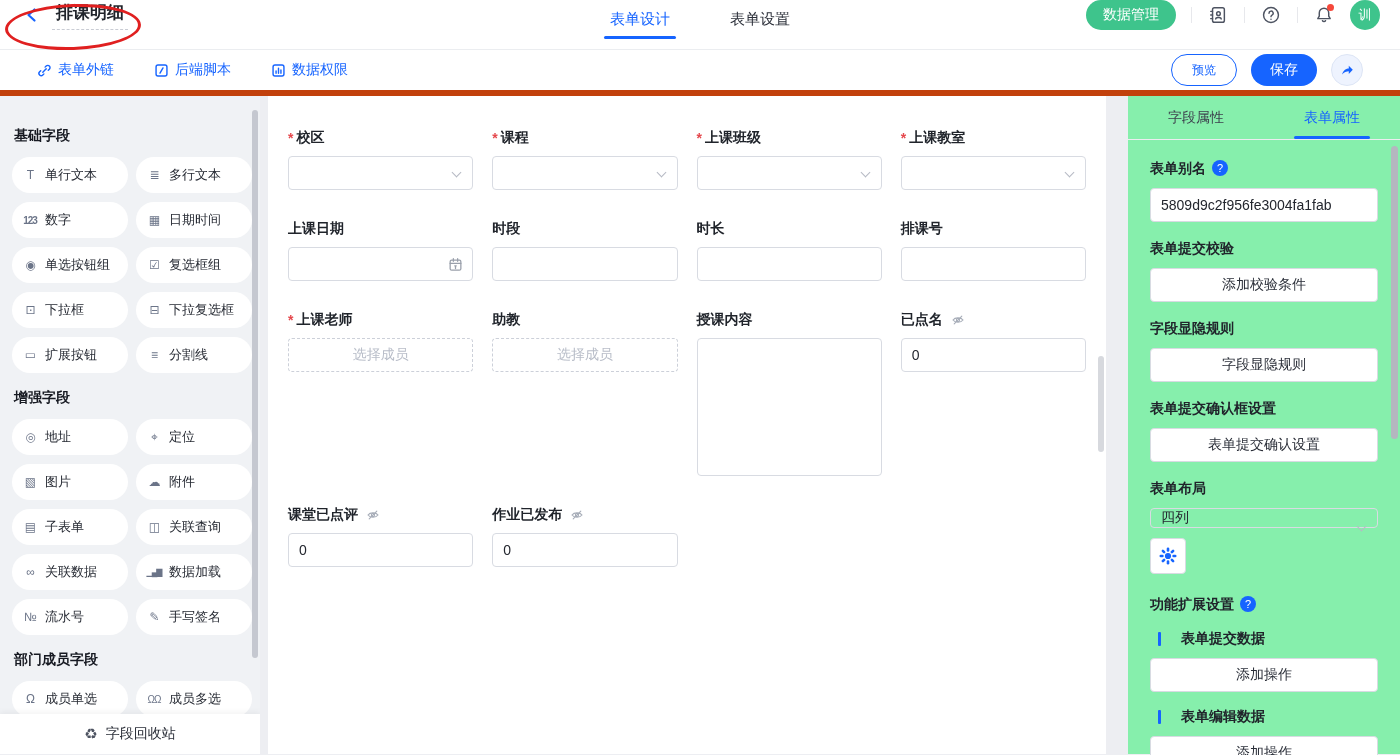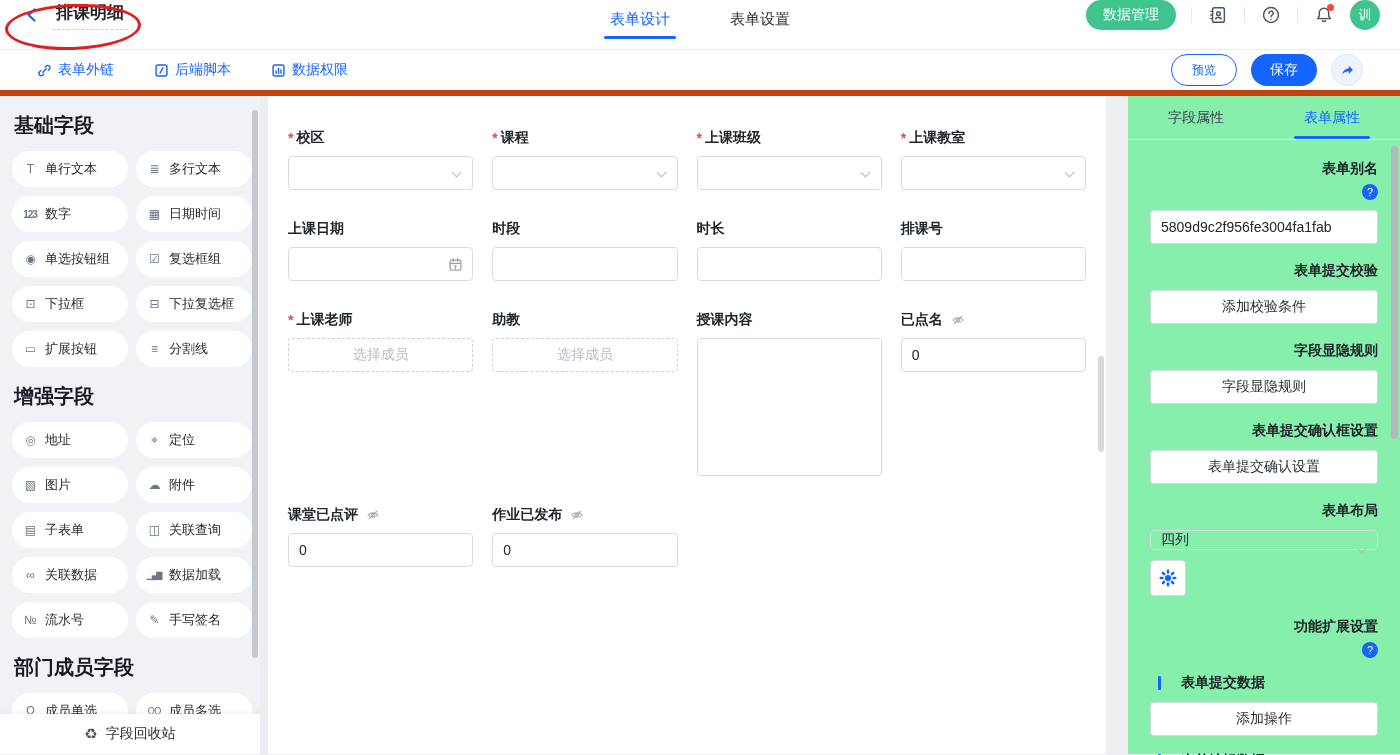--- a/index.html
+++ b/index.html
@@ -28,21 +28,21 @@
   .toolbar { height:46px; background:#fff; border-bottom:6px solid #c2410c; display:flex; align-items:center; padding:0 37px; }
   .tb-link { display:flex; align-items:center; gap:6px; color:#1664ff; font-size:14px; margin-right:40px; cursor:pointer; }
   .tb-right { margin-left:auto; display:flex; align-items:center; gap:14px; }
   .btn-outline { height:32px; min-width:66px; padding:0 18px; border-radius:16px; border:1px solid #1664ff; color:#1664ff; background:#fff; font-size:12px; cursor:pointer; }
   .btn-primary { height:32px; min-width:66px; padding:0 18px; border-radius:16px; border:none; color:#fff; background:#1664ff; font-size:14px; cursor:pointer; }
   .share-circle { width:32px; height:32px; border-radius:50%; background:#eef3fe; border:1px solid #dde5f5; display:flex; align-items:center; justify-content:center; cursor:pointer; }
   
   .content { display:flex; height:658px; }
   
   .sidebar { width:260px; background:#f0f2f5; position:relative; padding:16px 0 0 12px; overflow:hidden; flex:none; }
-  .section-title { font-size:20px; font-weight:700; color:#171a22; margin:0 0 12px 2px; }
+  .section-title { font-size:14px; font-weight:700; color:#171a22; margin:15px 0 12px 2px; }
   .pill-grid { display:grid; grid-template-columns:116px 116px; gap:9px 8px; margin-bottom:16px; }
   .pill { height:36px; background:#fff; border-radius:18px; display:flex; align-items:center; padding:0 9px; gap:6px; font-size:13px; color:#262a33; cursor:grab; white-space:nowrap; }
   .pill .ic { min-width:18px; text-align:center; color:#6b7488; font-size:12px; letter-spacing:-1px; }
   .recycle-bar { position:absolute; left:0; right:0; bottom:0; height:40px; background:#fff; display:flex; align-items:center; justify-content:center; gap:8px; font-size:14px; color:#2a2e38; cursor:pointer; box-shadow:0 -2px 6px rgba(0,0,0,.05); z-index:3; }
   .recycle-bar .ic { color:#4d5361; font-size:15px; }
   .side-scrollbar { position:absolute; right:2px; top:14px; width:6px; height:548px; border-radius:3px; background:#c5c8d0; z-index:4; }
   
   .canvas { flex:1; background:#fff; margin:0 22px 0 8px; padding:33px 20px 0; position:relative; overflow:hidden; }
   .field-grid { display:grid; grid-template-columns:repeat(4,1fr); column-gap:19px; row-gap:30px; align-items:start; }
   .f-label { display:flex; align-items:center; font-size:14px; font-weight:700; color:#20242b; margin-bottom:9px; gap:5px; }
@@ -55,21 +55,21 @@
   .cal-ic { position:absolute; right:9px; top:9px; }
   .eye-ic { display:inline-flex; margin-left:3px; }
   .canvas-scrollbar { position:absolute; right:2px; top:260px; width:6px; height:96px; border-radius:3px; background:#d7d9de; }
   
   .panel { width:272px; background:#86efac; position:relative; flex:none; }
   .panel-tabs { height:44px; display:flex; border-bottom:1px solid #ebedf0; }
   .panel-tab { flex:1; display:flex; align-items:center; justify-content:center; font-size:14px; color:#3d424e; cursor:pointer; position:relative; }
   .panel-tab.active { color:#1664ff; }
   .panel-tab.active::after { content:""; position:absolute; bottom:0; left:50%; transform:translateX(-50%); width:76px; height:3px; background:#1664ff; border-radius:2px; }
   .panel-body { padding:2px 22px 0; }
-  .p-label { display:flex; align-items:flex-end; gap:6px; font-size:14px; font-weight:700; color:#20242b; margin:18px 0 10px;flex-direction:column; }
+  .p-label { display:flex; align-items:flex-start; gap:6px; font-size:14px; font-weight:700; color:#20242b; margin:18px 0 10px; }
   .help-badge { width:16px; height:16px; border-radius:50%; background:#1664ff; color:#fff; font-size:11px; font-weight:400; display:inline-flex; align-items:center; justify-content:center; cursor:pointer; }
   .p-input { width:100%; height:34px; border:1px solid #d8dbe2; border-radius:4px; padding:0 10px; font-size:14px; color:#23262e; outline:none; }
   .p-btn { width:100%; height:34px; border:1px solid #d8dbe2; border-radius:4px; background:#fff; font-size:14px; color:#2a2e38; cursor:pointer; }
   .layout-row { display:flex; gap:10px;flex-direction:column; }
   .p-select { flex:1; height:36px; border:1px solid #d8dbe2; border-radius:4px; display:flex; align-items:center; padding:0 10px; position:relative; font-size:14px; color:#23262e; cursor:pointer; }
   .p-select .chev { top:14px; }
   .gear-btn { width:36px; height:36px; border:1px solid #d8dbe2; border-radius:4px; background:#fff; display:flex; align-items:center; justify-content:center; cursor:pointer; }
   .sub-label { display:flex; align-items:center; gap:20px; font-size:14px; font-weight:700; color:#20242b; margin:16px 8px 10px; }
   .blue-bar { width:3px; height:14px; background:#1664ff; border-radius:1px; }
   .panel-scrollbar { position:absolute; right:2px; top:50px; width:7px; height:293px; border-radius:4px; background:#b4b7bf; }

